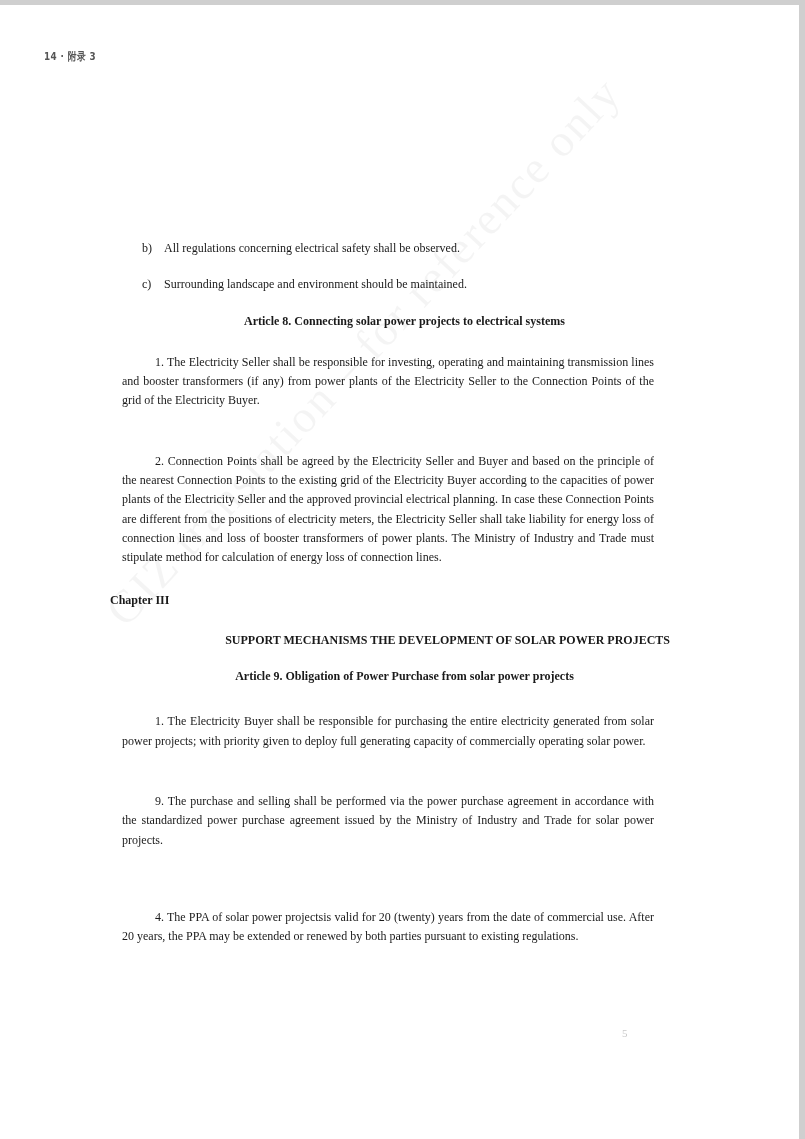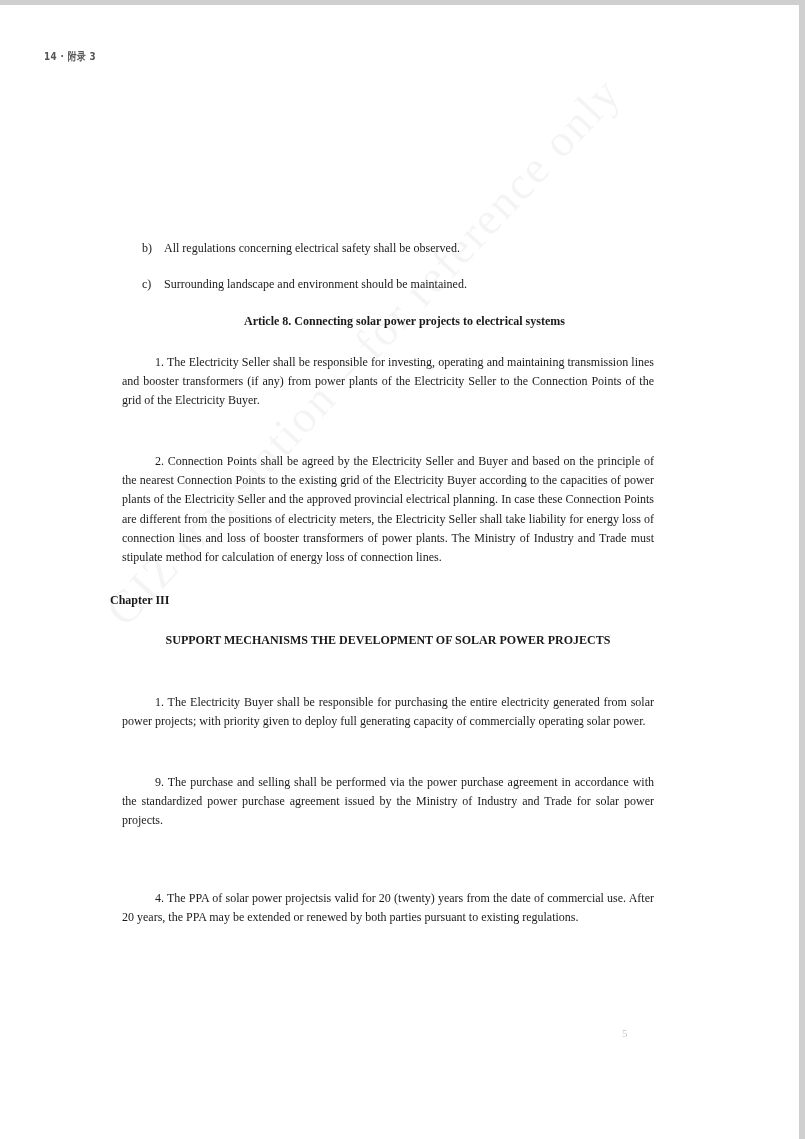--- a/index.html
+++ b/index.html
@@ -75,21 +75,21 @@
     }
     .center {
       margin: 0;
       text-align: left;
       font-weight: bold;
     }
     .chapter-title {
       margin: 0;
       margin-left: -4px;
       margin-right: -4px;
-      text-align: center;
+      text-align: right;
       font-weight: bold;
       white-space: nowrap;
     }
     .page-number {
       position: absolute;
       left: 622px; top: 1027px;
       font-size: 11px;
       color: #c8c8c8;
     }
   </style>
@@ -117,20 +117,21 @@
   <p class="heading">Article 8. Connecting solar power projects to electrical systems</p>
   <div style="height:10px"></div>
   <p class="para">1.  The Electricity Seller shall be responsible for investing, operating and maintaining transmission lines and booster transformers (if any) from power plants of the Electricity Seller to the Connection Points of the grid of the Electricity Buyer.</p>
   <div style="height:17px"></div>
   <p class="para">2.  Connection Points shall be agreed by the Electricity Seller and Buyer and based on the principle of the nearest Connection Points to the existing grid of the Electricity Buyer according to the capacities of power plants of the Electricity Seller and the approved provincial electrical planning. In case these Connection Points are different from the positions of electricity meters, the Electricity Seller shall take liability for energy loss of connection lines and loss of booster transformers of power plants. The Ministry of Industry and Trade must stipulate method for calculation of energy loss of connection lines.</p>
   <div style="height:11px"></div>
   <p class="center">Chapter III</p>
   <div style="height:21px"></div>
   <p class="chapter-title">SUPPORT MECHANISMS THE DEVELOPMENT OF SOLAR POWER PROJECTS</p>
   <div style="height:17px"></div>
+  <p class="heading">Article 9. Obligation of Power Purchase from solar power projects</p>
   <div style="height:14px"></div>
   <p class="para">1. The Electricity Buyer shall be responsible for purchasing the entire electricity generated from solar power projects; with priority given to deploy full generating capacity of commercially operating solar power.</p>
   <div style="height:17px"></div>
   <p class="para">9.   The purchase and selling shall be performed via the power purchase agreement in accordance with the standardized power purchase agreement issued by the Ministry of Industry and Trade for solar power projects.</p>
   <div style="height:17px"></div>
   <div style="height:17px"></div>
   <p class="para">4. The PPA of solar power projectsis valid for 20 (twenty) years from the date of commercial use. After 20 years, the PPA may be extended or renewed by both parties pursuant to existing regulations.</p>
 </div>
 
 <div class="page-number">5</div>

